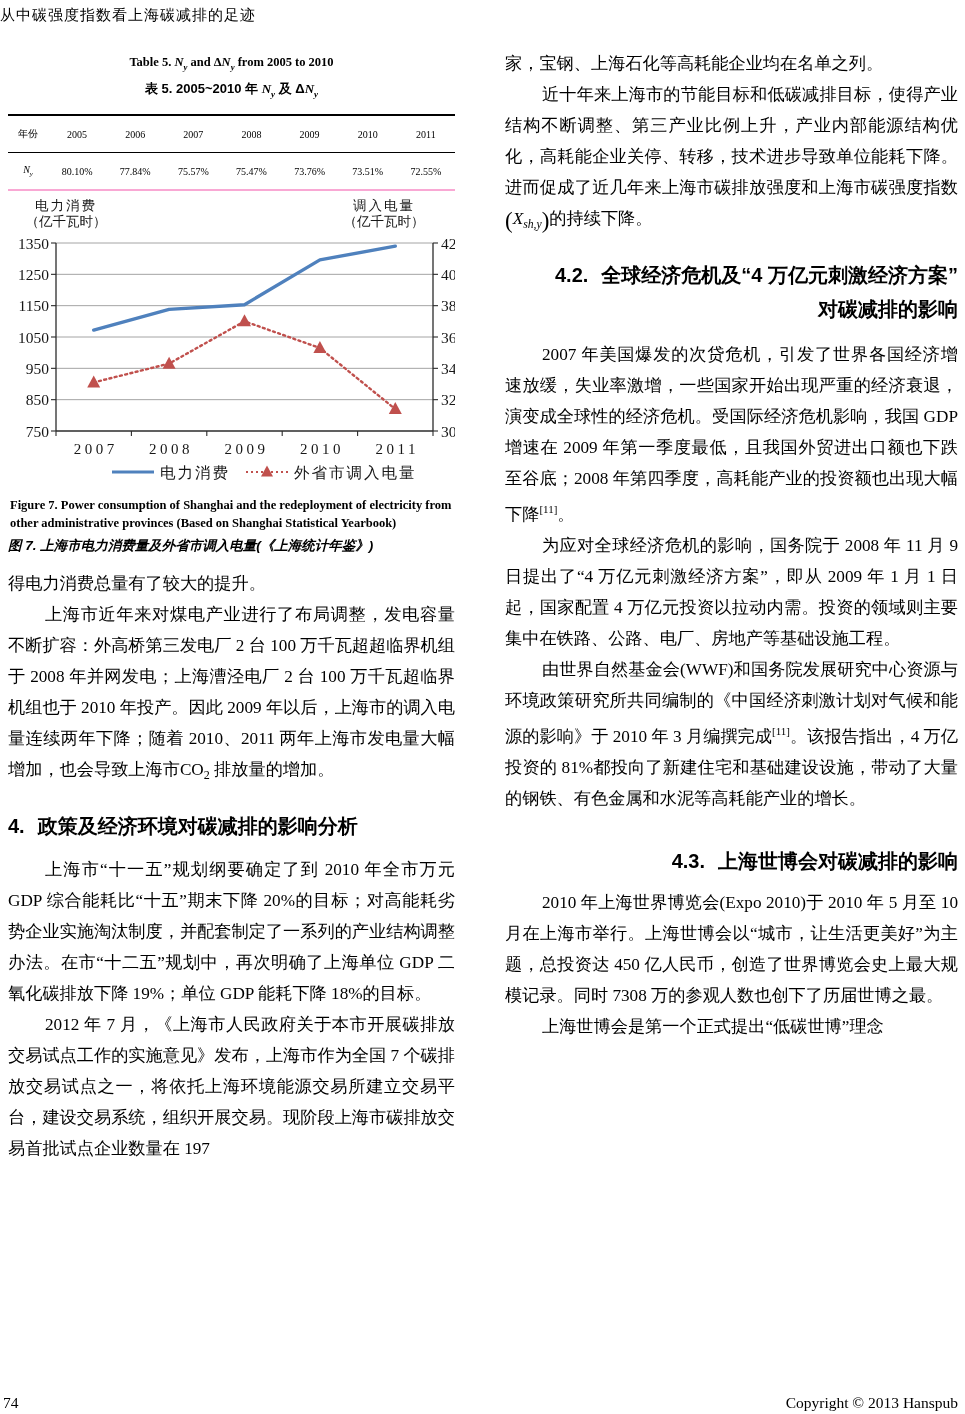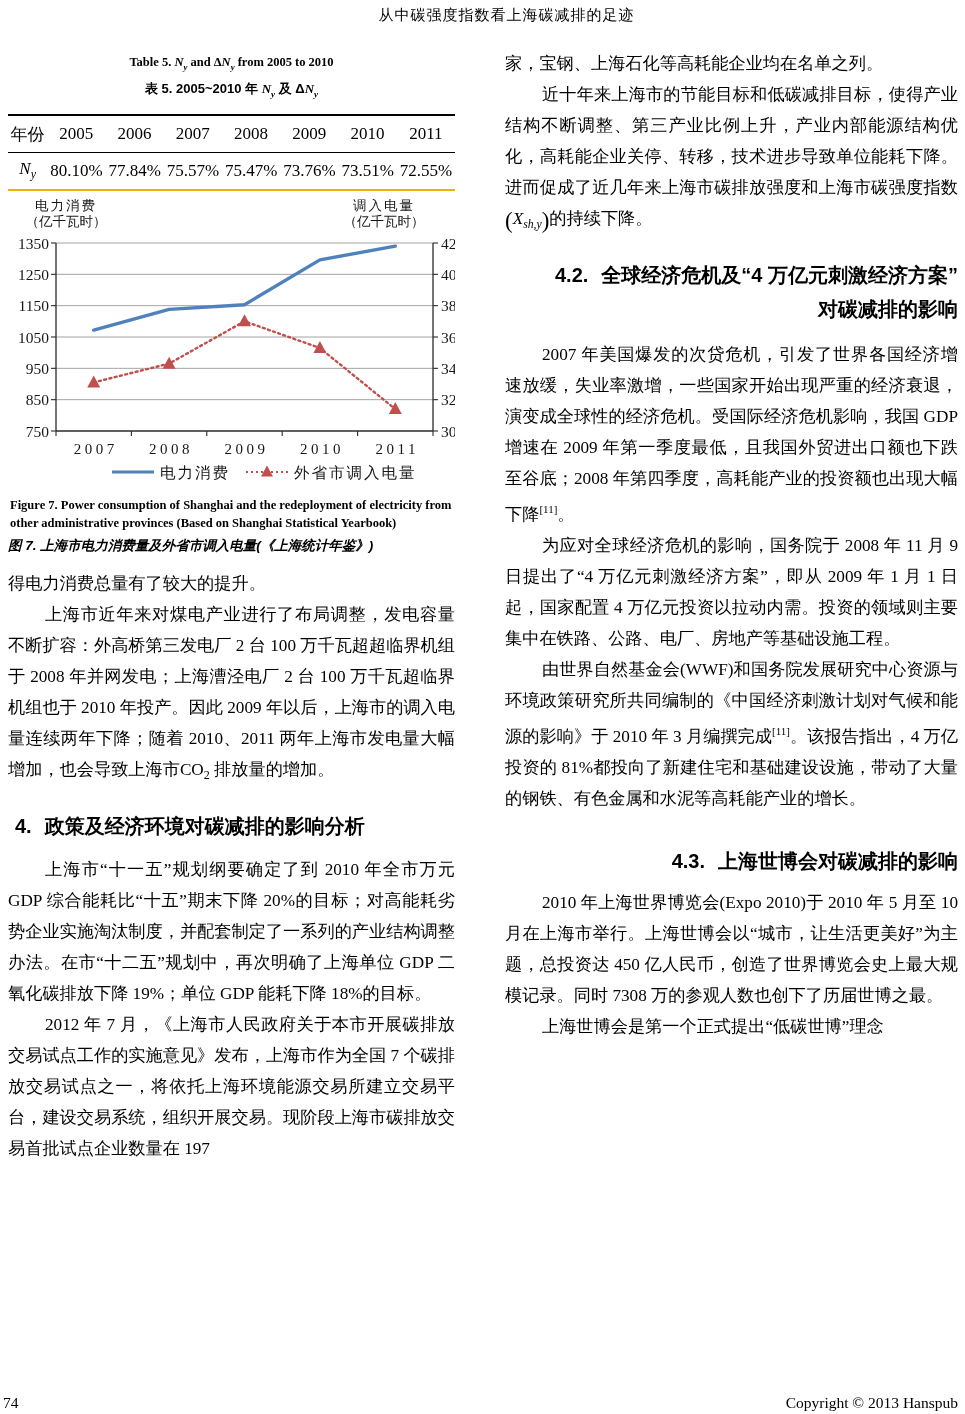--- a/index.html
+++ b/index.html
@@ -1,36 +1,36 @@
 <!DOCTYPE html>
 <html><head>
 <meta charset="utf-8">
 <style>
   html,body{margin:0;padding:0;background:#ffffff;}
   body{
     width:965px;height:1414px;position:relative;color:#000;
     font-family:"Liberation Serif","DejaVu Serif",serif;
     -webkit-font-smoothing:antialiased;
   }
-  .header{position:absolute;top:6px;left:0;right:0;text-align:center;
-    font-size:15px;letter-spacing:1px;padding-left:48px;}
+  .header{position:absolute;top:6px;left:0;right:0;text-align:left;
+    font-size:15px;letter-spacing:1px;}
   .columns{position:absolute;top:48px;left:8px;display:flex;gap:50px;}
   .col-left{width:447px;}
   .col-right{width:453px;}
 
   
   .tbl-caption{ text-align:center;font-weight:bold;margin-top:6px;}
   .cap-en{font-size:12.5px;line-height:17px;}
   .cap-cn{font-size:13px;line-height:18px;margin-top:4px;
     font-family:"Liberation Sans","DejaVu Sans",sans-serif;}
   .cap-en i, .cap-cn i{font-family:"Liberation Serif",serif;}
 
   
   table.t5{width:100%;border-collapse:collapse;margin-top:12px;
-    border-top:2px solid #000;border-bottom:2px solid #eab308;font-size:17px;}
+    border-top:2px solid #000;border-bottom:2px solid #f9a8d4;font-size:10px;}
   table.t5 th{font-weight:normal;border-bottom:1.5px solid #000;}
   table.t5 th, table.t5 td{height:36px;text-align:center;padding:0 2px;}
   table.t5 td i{font-style:italic;}
   table.t5 sub, .cap-en sub, .cap-cn sub{font-size:70%;}
 
   
   .chart-wrap{margin-top:4px;}
   svg text{font-family:"Liberation Serif","DejaVu Serif",serif;fill:#171717;}
 
   
@@ -40,21 +40,21 @@
     font-family:"Liberation Sans","DejaVu Sans",sans-serif;font-style:italic;}
 
   
   .body-p{margin:0;font-size:17.2px;line-height:31px;text-align:justify;}
   .body-p.indent{text-indent:2.15em;}
   .mt{margin-top:13px;}
   sup.ref{font-size:11px;}
   sub.chem{font-size:70%;}
 
   
-  .h-sec{margin:19px 0 0 7px;font-size:20px;line-height:30px;font-weight:bold;
+  .h-sec{margin:19px 0 0 0;font-size:20px;line-height:30px;font-weight:bold;
     font-family:"Liberation Sans","DejaVu Sans",sans-serif;}
   .h-sub{margin:15px 0 0 0;font-size:20px;line-height:26px;font-weight:bold;
     font-family:"Liberation Sans","DejaVu Sans",sans-serif;text-align:right;}
   .h-num{margin-right:13px;}
   .h-wrap2{display:block;margin-left:46px;}
 
   
   .fml{white-space:nowrap;}
   .fml .paren{font-size:23px;line-height:0;vertical-align:-4px;}
   .fml i{font-style:italic;}

